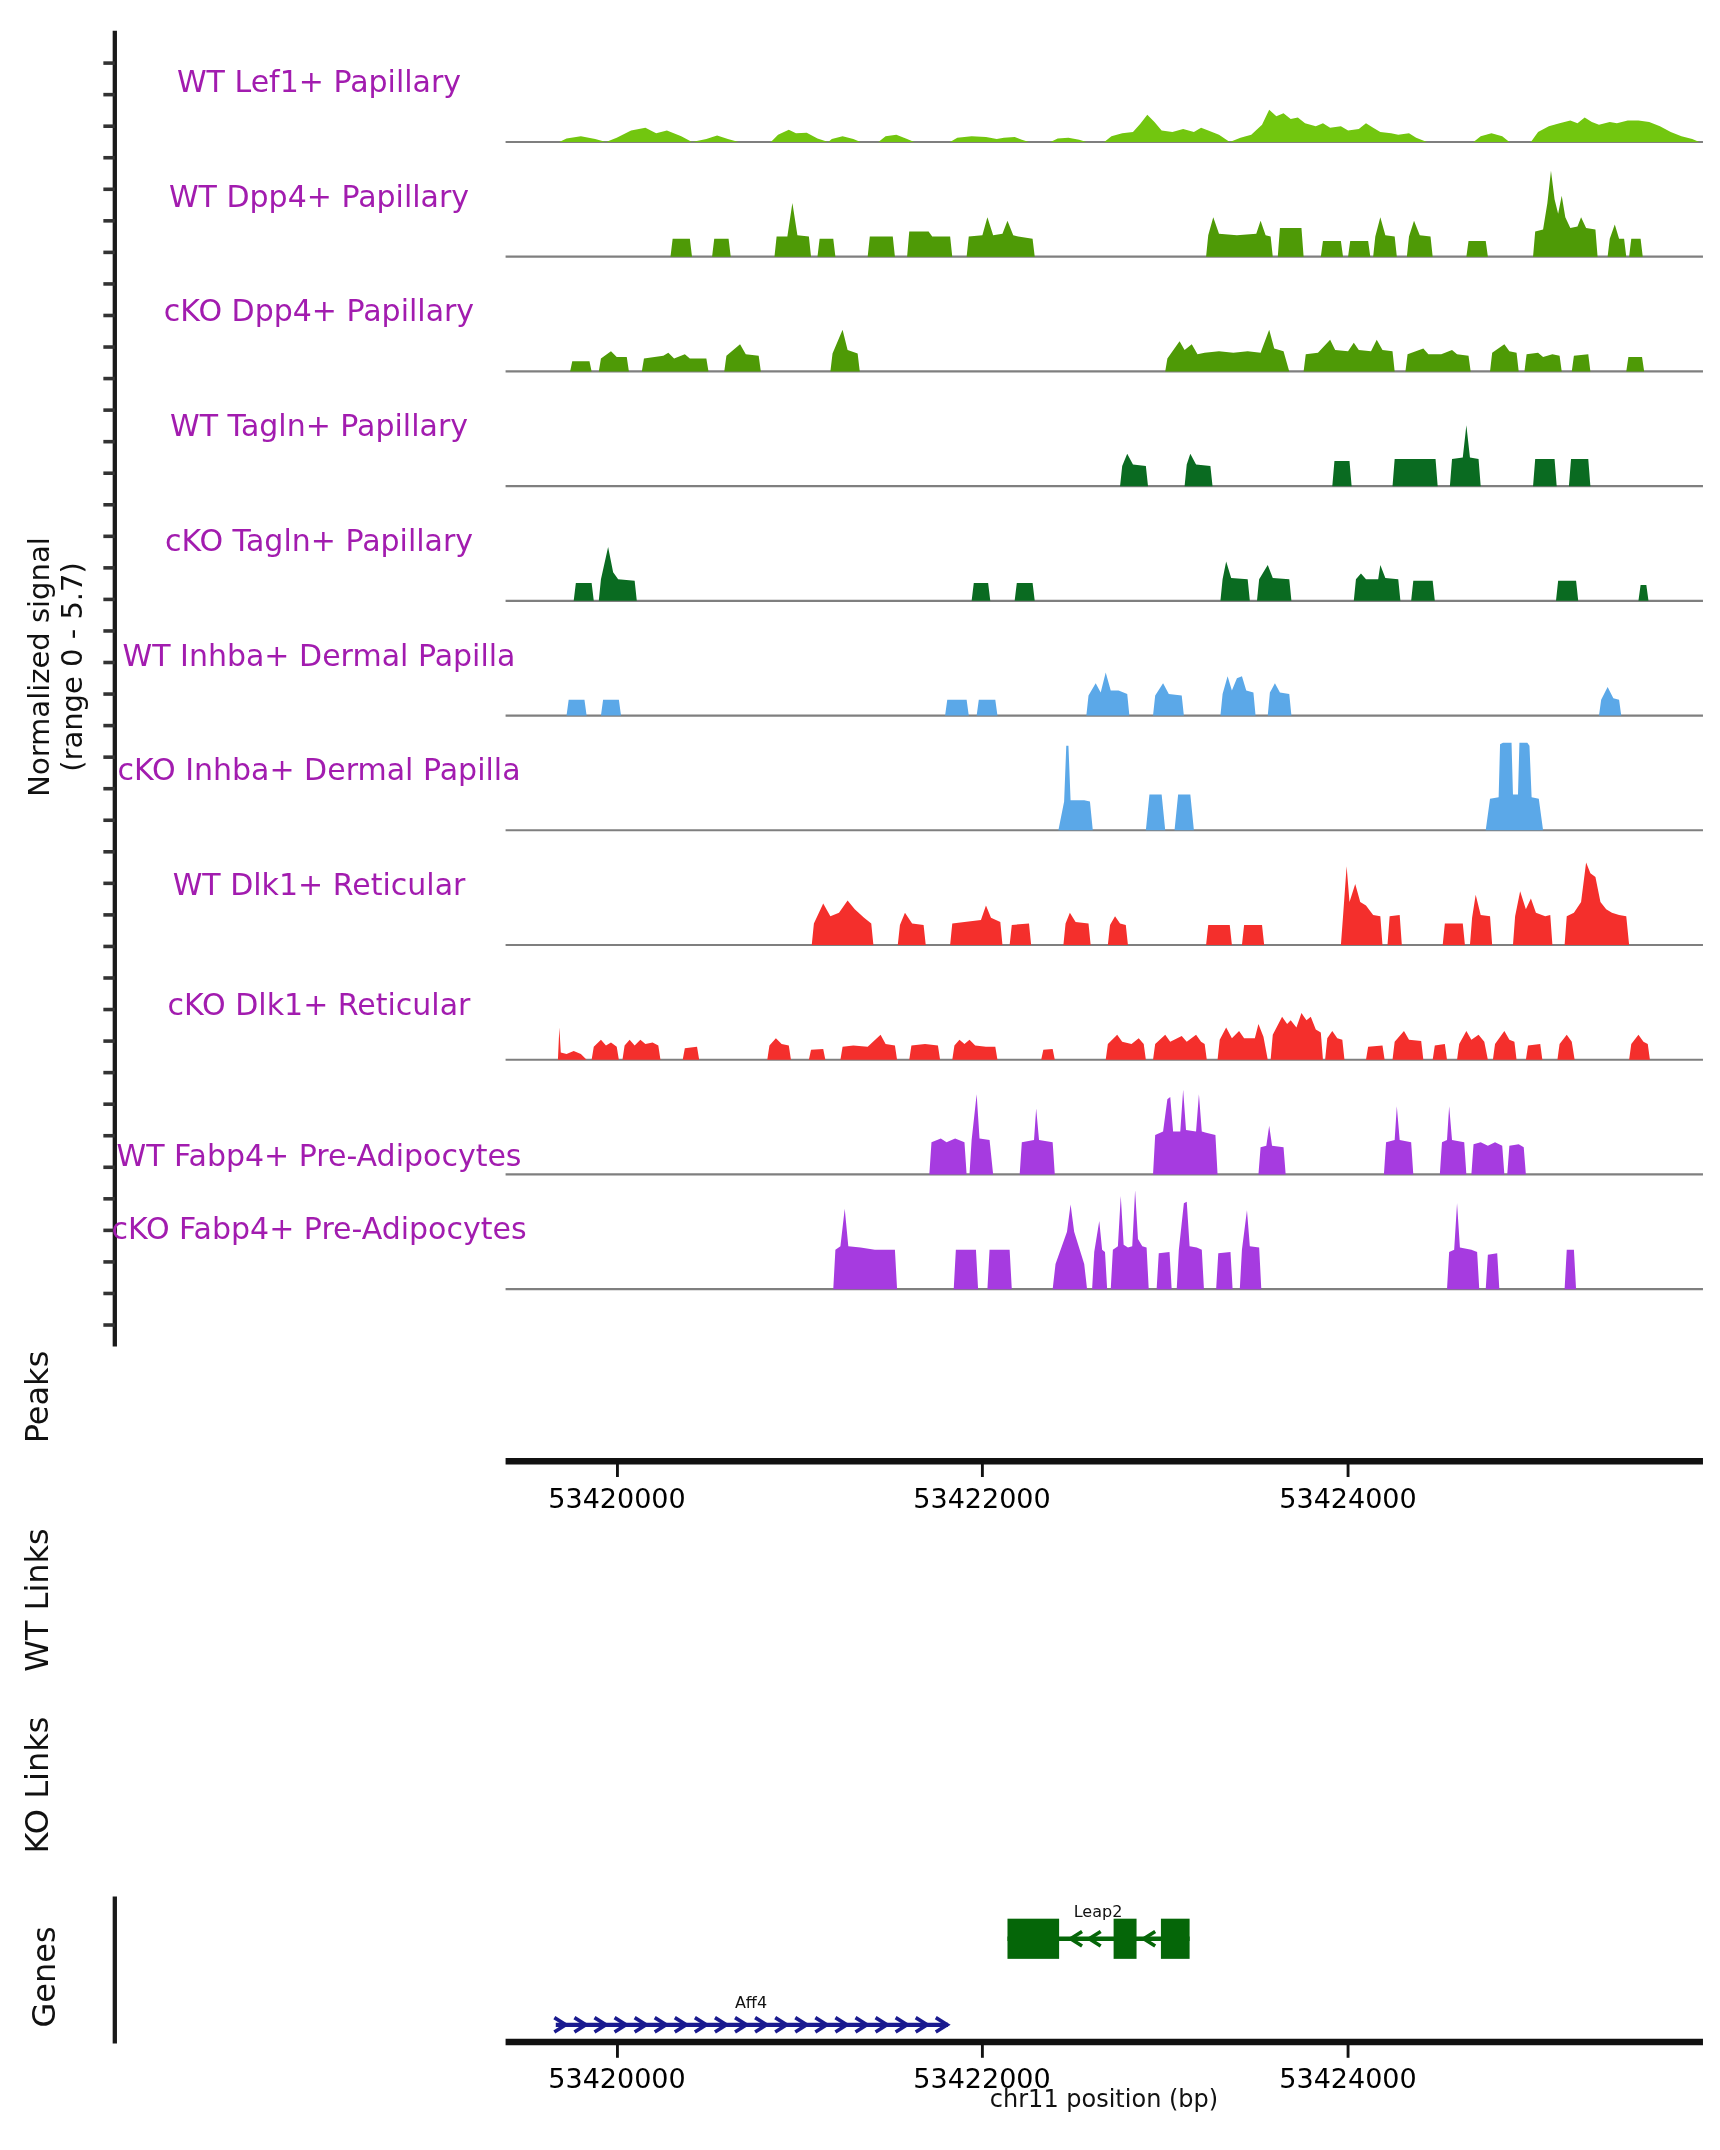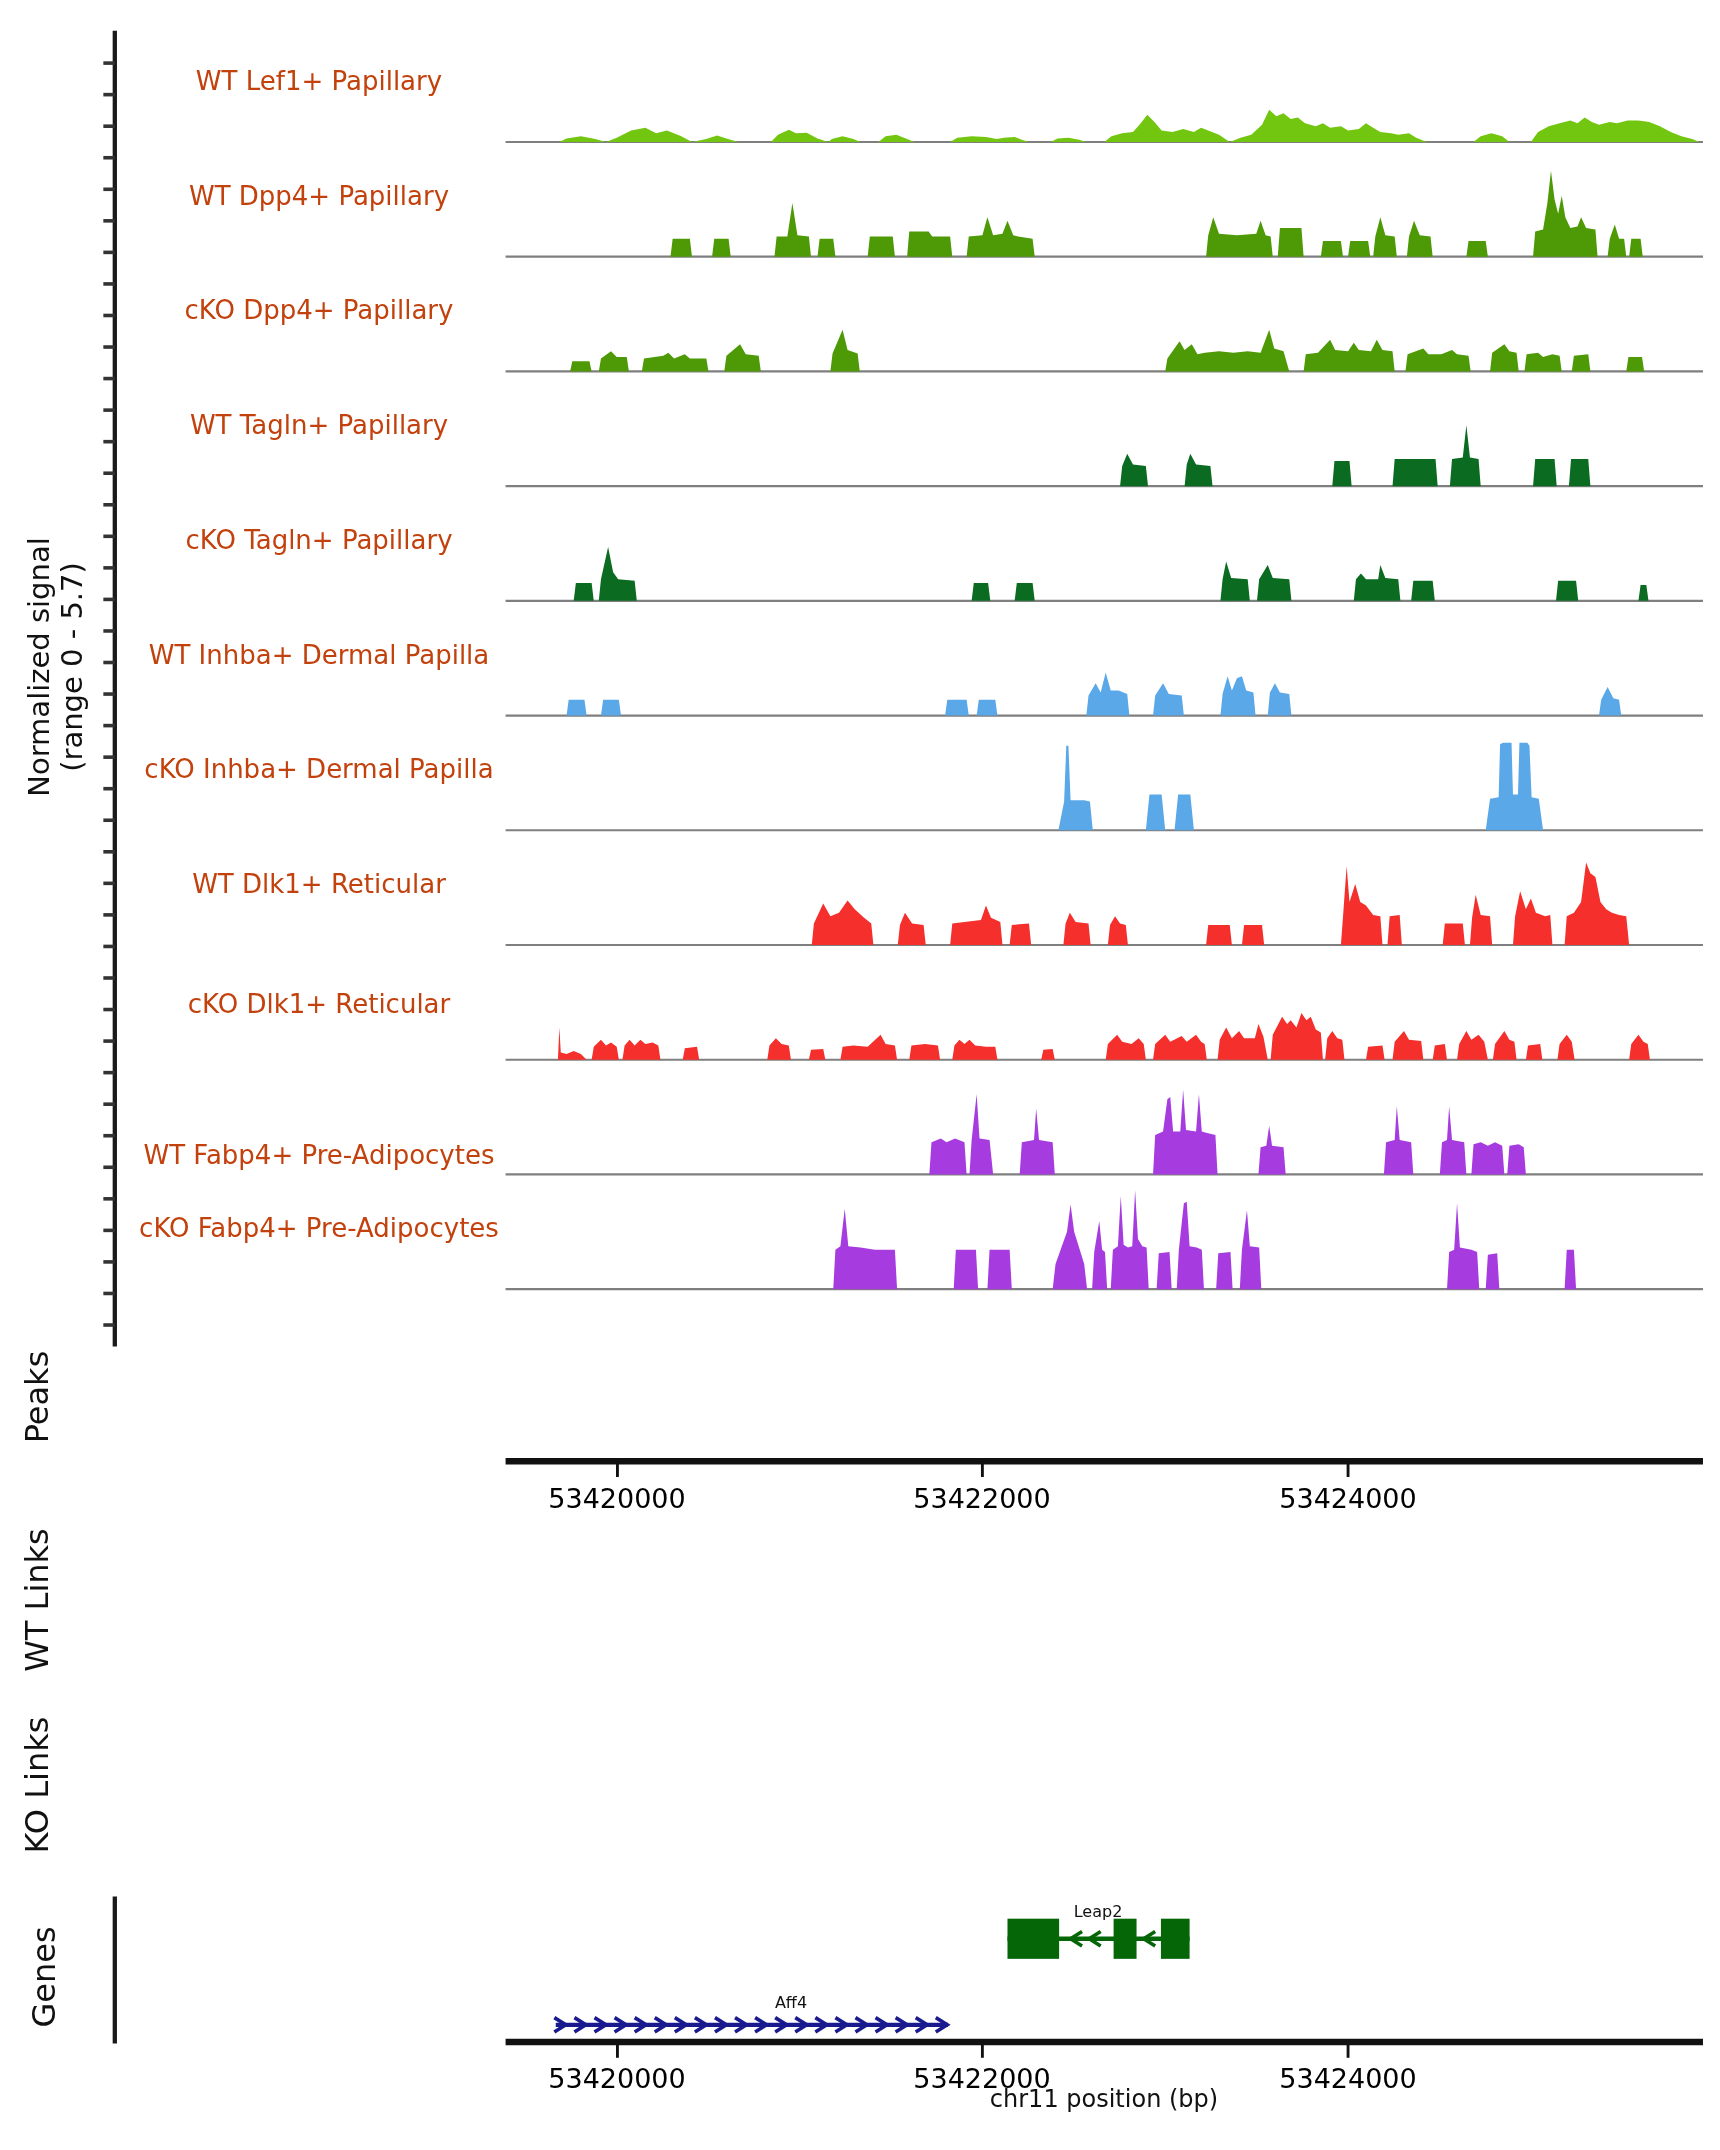--- a/index.html
+++ b/index.html
@@ -17,22 +17,22 @@
     transform-origin:center center;
     white-space:nowrap;
     color:#111;
     text-align:center;
   }
   .vlabel-2line{line-height:1.15;}
   .track-label{
     position:absolute;
     transform:translate(-50%,-50%);
     white-space:nowrap;
-    font-size:26px;
-    color:#c2410c;
+    font-size:30px;
+    color:#a21caf;
   }
   .tick-label{
     position:absolute;
     transform:translate(-50%,0);
     white-space:nowrap;
     font-size:27px;
     color:#000000;
   }
   .gene-label{
     position:absolute;
@@ -183,15 +183,15 @@
     <div class="track-label" style="left: 319px; top: 1004px;">cKO Dlk1+ Reticular</div>
     <div class="track-label" style="left: 319px; top: 1113px; margin-top: 42px;">WT Fabp4+ Pre-Adipocytes</div>
     <div class="track-label" style="left: 319px; top: 1228px;">cKO Fabp4+ Pre-Adipocytes</div>
     <div class="tick-label" style="left: 617px; top: 1483px;">53420000</div>
     <div class="tick-label" style="left: 982px; top: 1483px;">53422000</div>
     <div class="tick-label" style="left: 1348px; top: 1483px;">53424000</div>
     <div class="tick-label" style="left: 617px; top: 2063px;">53420000</div>
     <div class="tick-label" style="left: 982px; top: 2063px;">53422000</div>
     <div class="tick-label" style="left: 1348px; top: 2063px;">53424000</div>
     <div class="gene-label" style="left: 1098px; top: 1911px;">Leap2</div>
-    <div class="gene-label" style="left: 751px; top: 2002px; margin-left: 40px;">Aff4</div>
+    <div class="gene-label" style="left: 751px; top: 2002px;">Aff4</div>
   </div>
 
 
 </body></html>

